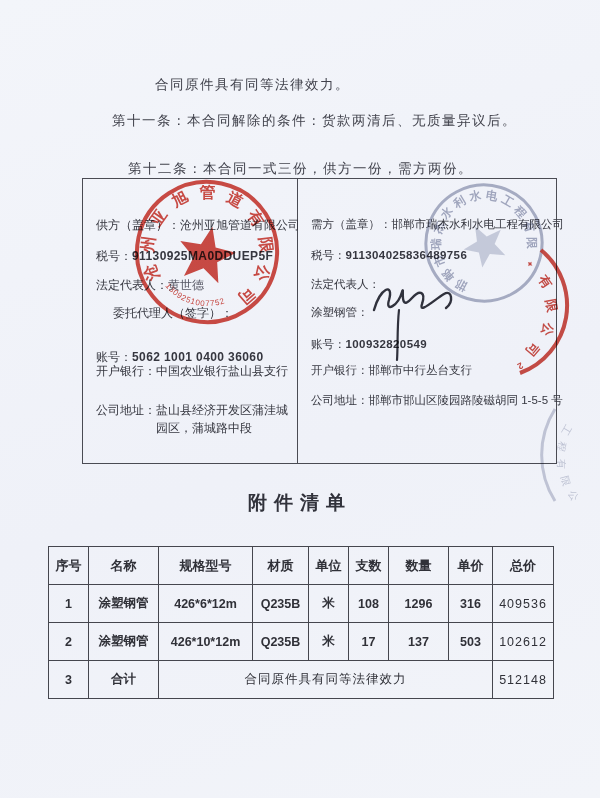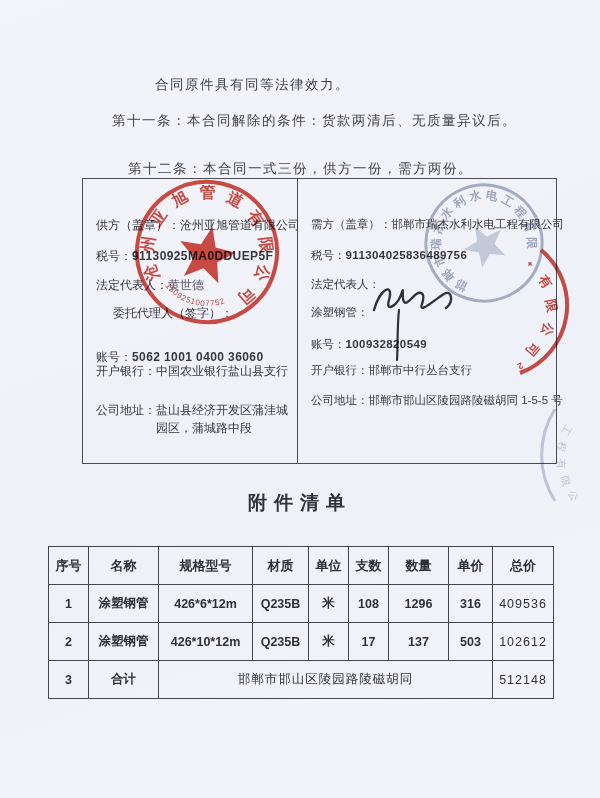--- a/index.html
+++ b/index.html
@@ -166,21 +166,21 @@
         <td>Q235B</td>
         <td>米</td>
         <td>17</td>
         <td>137</td>
         <td>503</td>
         <td class="light">102612</td>
       </tr>
       <tr>
         <td>3</td>
         <td>合计</td>
-        <td colspan="6" class="light">邯郸市邯山区陵园路陵磁胡同</td>
+        <td colspan="6" class="light">合同原件具有同等法律效力</td>
         <td class="light">512148</td>
       </tr>
     </tbody>
   </table>
 
   <svg class="stamps" viewBox="0 0 600 798">
     <defs>
       <path id="ring-sup" d="M -41 35 A 54 54 0 1 1 41 35" fill="none"></path>
       <path id="ring-sup-num" d="M -34 42 A 54 54 0 0 0 34 42" fill="none"></path>
       <path id="ring-buy" d="M -33 29 A 44 44 0 1 1 33 29" fill="none"></path>

